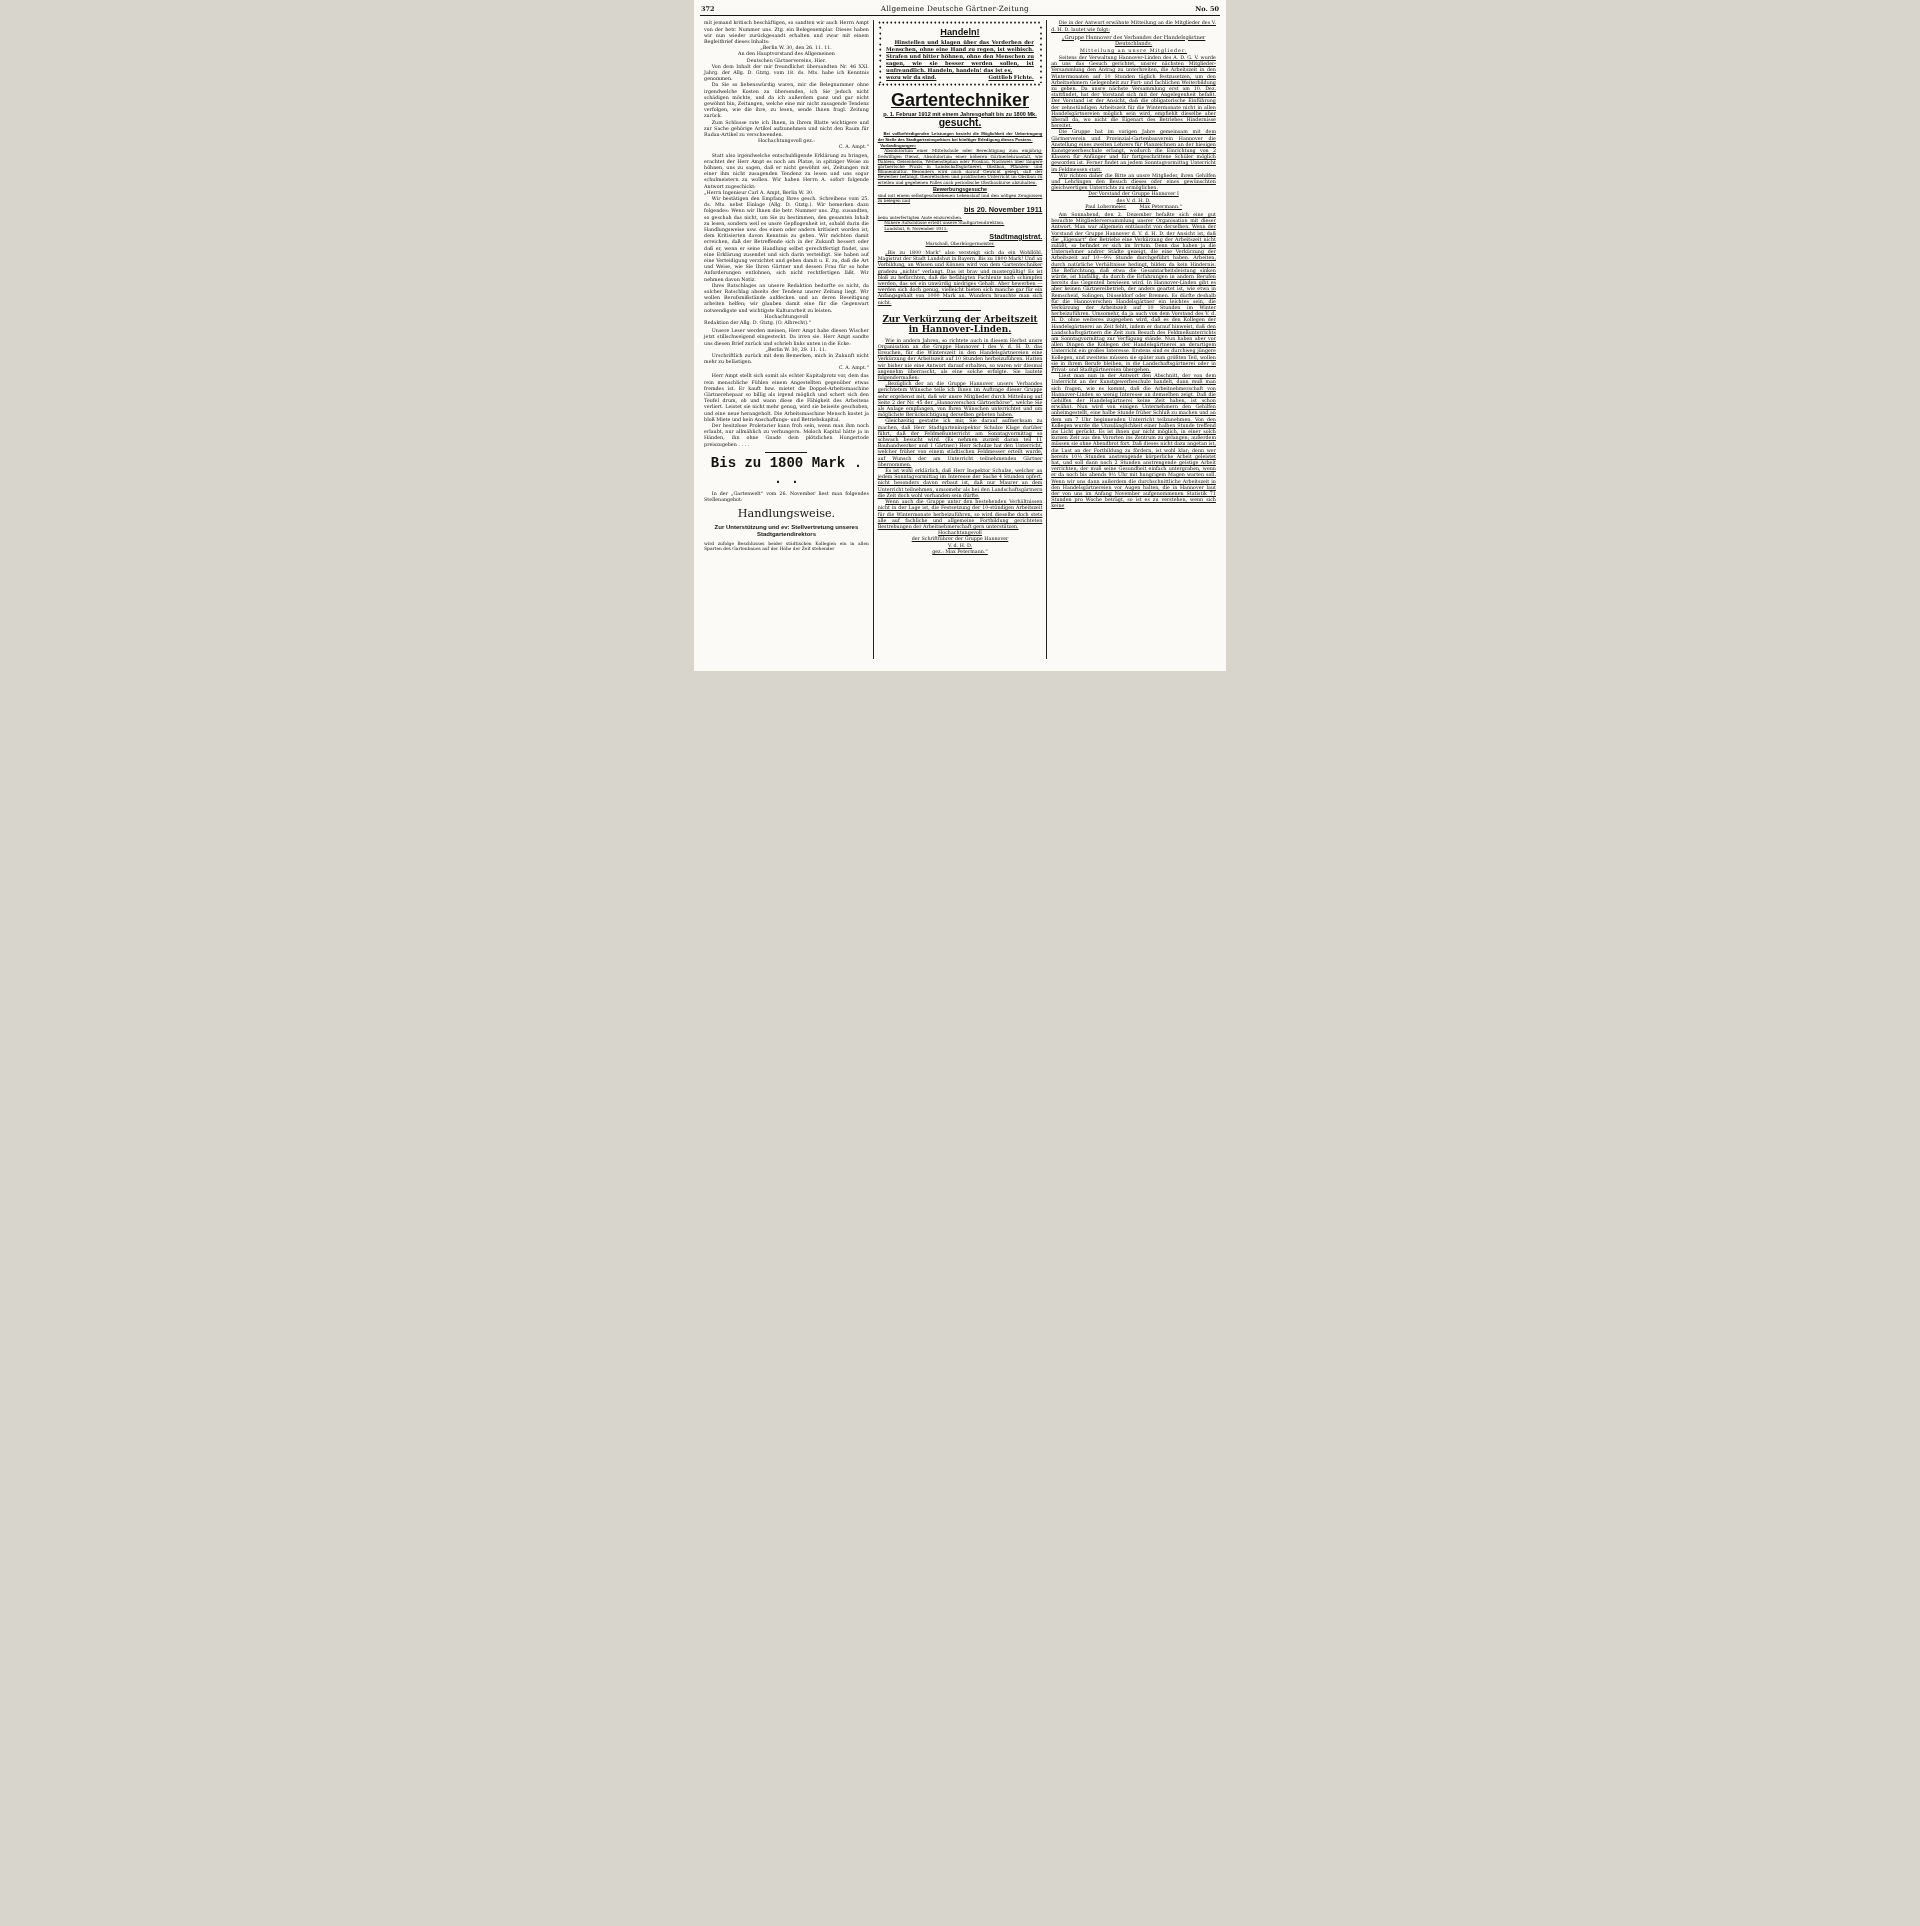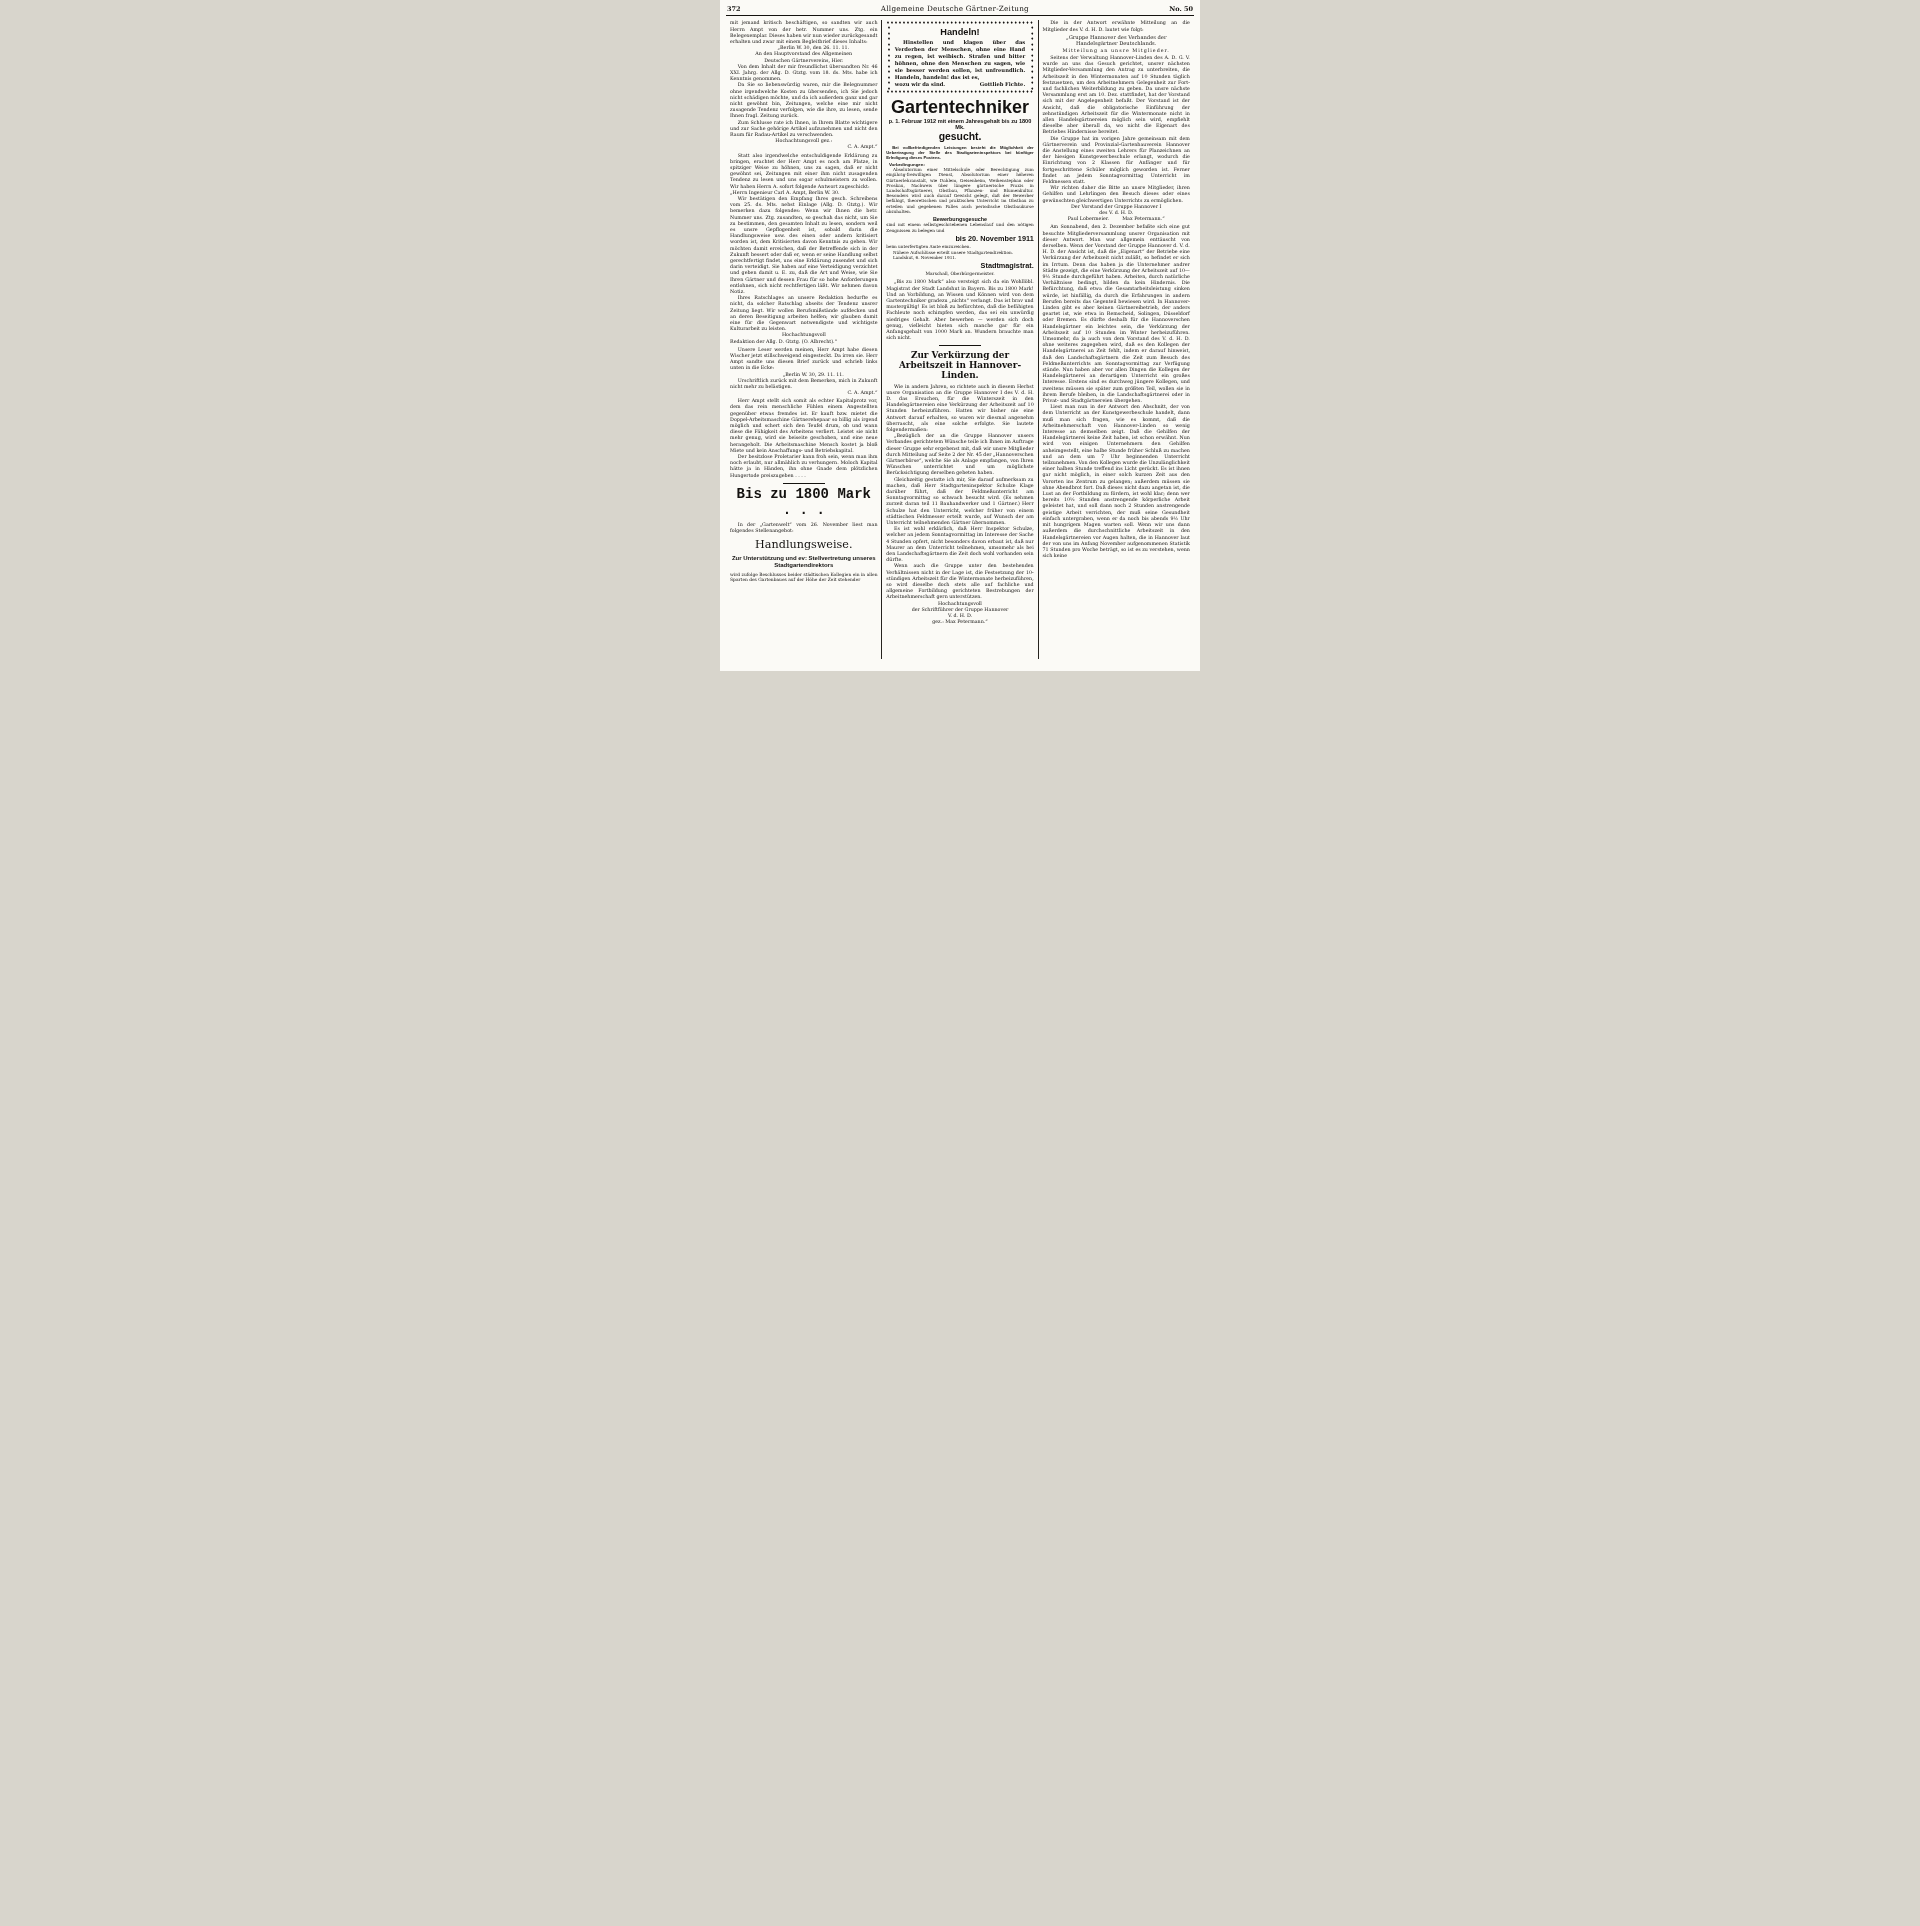--- a/index.html
+++ b/index.html
@@ -1,30 +1,30 @@
 <!DOCTYPE html>
 <html style="font-size:6.2px"><head>
 <meta charset="utf-8">
 <style>
   html,body{margin:0;padding:0;background:#d8d5cc;}
   .page{
-    width:480px;height:671px;margin:0 auto;background:#fbfaf6;color:#141210;
+    width:532px;height:671px;margin:0 auto;background:#fbfaf6;color:#141210;
     font-family:"DejaVu Serif", serif;box-sizing:border-box;
     padding:2.3px 6.2px 4.6px 6.2px;overflow:hidden;position:relative;
   }
   
   .hdr{display:flex;align-items:baseline;justify-content:space-between;
        border-bottom:1.5px solid #15130f;padding:1.5px 0.8px 2.7px 0.8px;margin-bottom:3.1px;}
   .hdr .pgno{font-size:6.5px;font-weight:bold;}
   .hdr .title{font-size:7.3px;font-weight:normal;letter-spacing:0.2px;font-family:"DejaVu Serif",serif;}
   .hdr .issue{font-size:6.5px;font-weight:bold;}
   
   .cols{display:flex;align-items:stretch;height:639px;overflow:hidden;}
   .col{flex:1 1 0;min-width:0;padding:0.8px 3.9px 0 3.9px;overflow:hidden;}
-  .col + .col{border-left:0.4px solid #26231e;}
+  .col + .col{border-left:0.4px solid #26231e;text-decoration:underline;}
   
   p{margin:0;font-size:4.8px;line-height:6.2px;text-align:justify;}
   p.ind{text-indent:1.6em;}
   p.c{text-align:center;text-indent:0;}
   p.r{text-align:right;text-indent:0;}
   p.cr{text-align:center;text-indent:4em;}
   p.nin{text-indent:0;}
   p.sm{font-size:4.4px;line-height:5.6px;}
   .gap{height:1.9px;}
   .divider{width:42px;border-top:0.8px solid #15130f;margin:3.9px auto 3.5px auto;}

